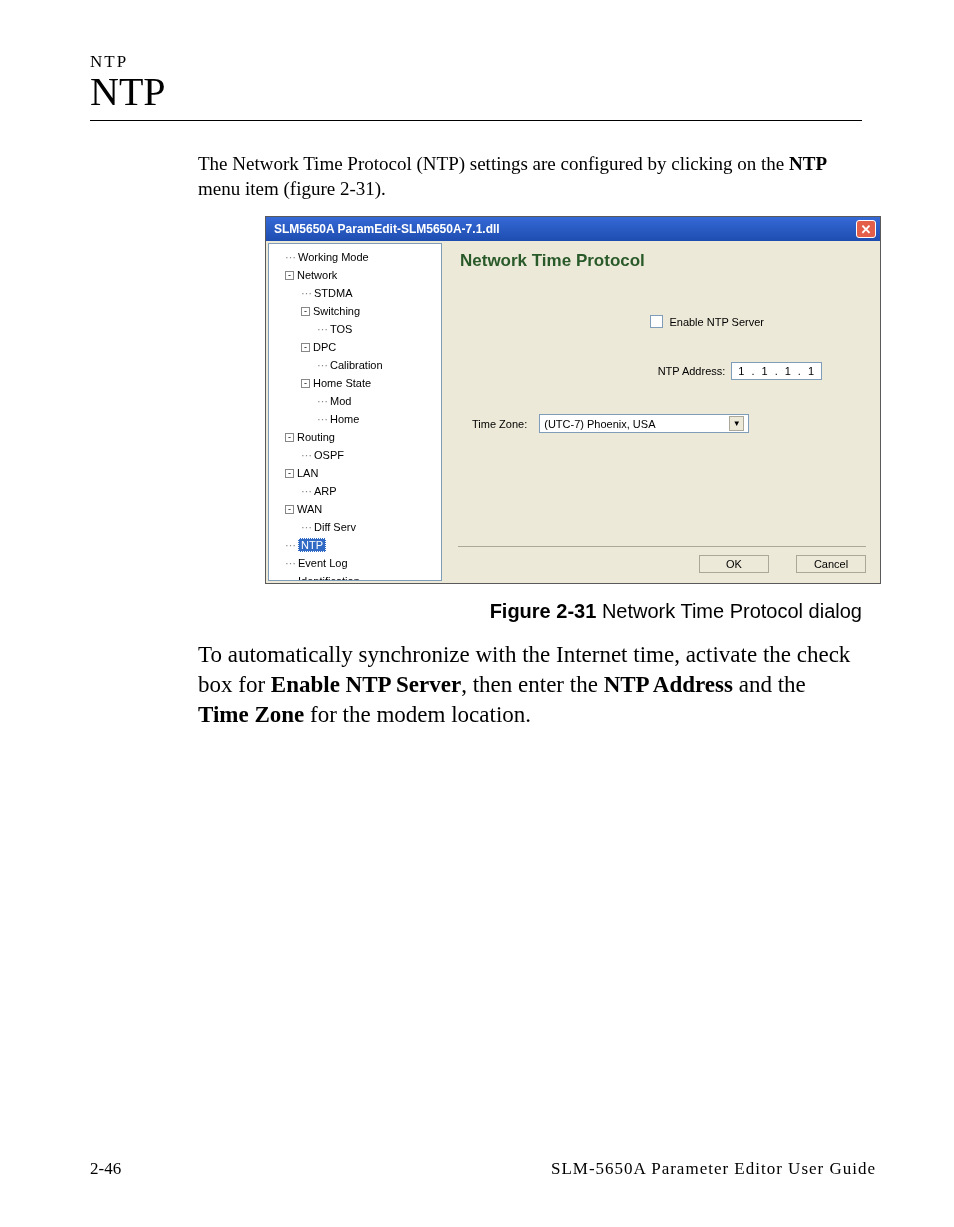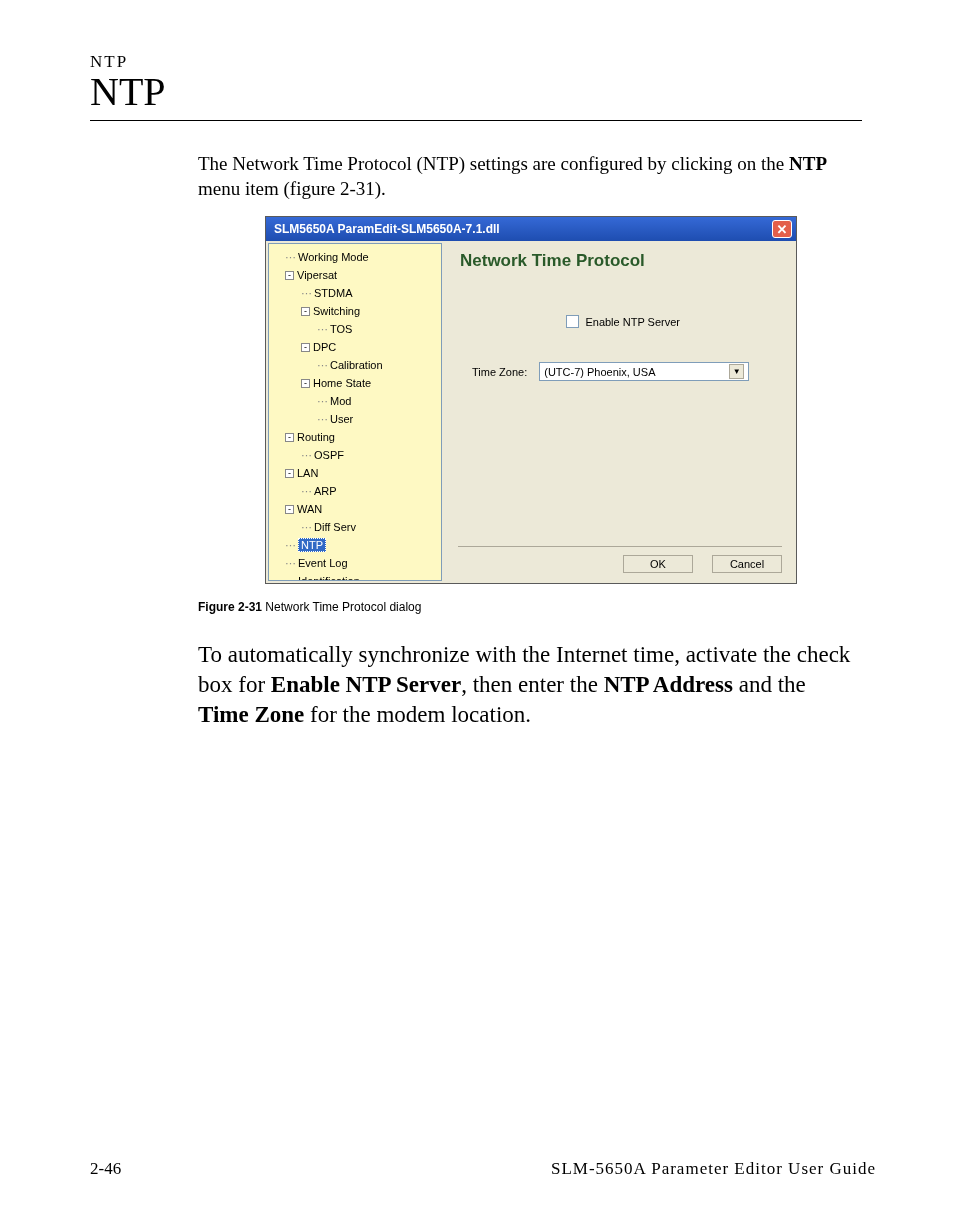--- a/index.html
+++ b/index.html
@@ -45,21 +45,21 @@
       line-height: 1.3;
       margin-top: 8px;
     }
     .intro-text .bold {
       font-weight: bold;
     }
     .screenshot {
       position: absolute;
       top: 216px;
       left: 265px;
-      width: 532px;
+      width: 616px;
       height: 368px;
       border: 1px solid #5a5a5a;
       background: #ece9d8;
       font-family: Tahoma, Arial, sans-serif;
       font-size: 11px;
       color: #000;
     }
     .titlebar {
       height: 24px;
       background: linear-gradient(to bottom, #3569d6 0%, #1e4db0 100%);
@@ -87,21 +87,21 @@
       font-weight: bold;
       font-size: 13px;
       line-height: 1;
     }
     .dialog-body {
       display: flex;
       height: calc(100% - 24px);
     }
     .tree-panel {
       width: 174px;
-      background: #fef9c3;
+      background: #ffffff;
       border: 1px solid #7f9db9;
       margin: 2px;
       padding: 4px 2px;
       overflow: hidden;
     }
     .tree-panel ul {
       list-style: none;
       padding-left: 0;
     }
     .tree-panel li {
@@ -200,31 +200,31 @@
       width: calc(100% - 28px);
       text-align: right;
     }
     .win-btn {
       display: inline-block;
       min-width: 70px;
       text-align: center;
       padding: 2px 10px;
       border: 1px solid #aca899;
       background: #ece9d8;
-      margin-left: 16px;
+      margin-left: 24px;
       font-size: 11px;
     }
     .figure-caption {
       position: absolute;
       top: 600px;
       left: 198px;
       width: 664px;
-      text-align: left;
+      text-align: right;
       font-family: Arial, Helvetica, sans-serif;
-      font-size: 12px;
+      font-size: 20px;
     }
     .figure-caption .fig-num {
       font-weight: bold;
     }
     .body-text {
       position: absolute;
       top: 640px;
       left: 198px;
       width: 664px;
       font-size: 23px;
@@ -260,46 +260,52 @@
   <div class="titlebar">
     <span class="titlebar-text">SLM5650A ParamEdit-SLM5650A-7.1.dll</span>
     <span class="close-btn">
       <span>✕</span>
     </span>
   </div>
   <div class="dialog-body">
     <div class="tree-panel">
       <ul>
         <li class="lvl1"><span class="tree-dots">⋯</span><span>Working Mode</span></li>
-        <li class="lvl1"><span class="tree-box">-</span><span>Vipersat</span></li>
+        <li class="lvl1"><span class="tree-box">-</span><span>Network</span></li>
         <li class="lvl2"><span class="tree-dots">⋯</span><span>STDMA</span></li>
         <li class="lvl2"><span class="tree-box">-</span><span>Switching</span></li>
         <li class="lvl3"><span class="tree-dots">⋯</span><span>TOS</span></li>
         <li class="lvl2"><span class="tree-box">-</span><span>DPC</span></li>
         <li class="lvl3"><span class="tree-dots">⋯</span><span>Calibration</span></li>
         <li class="lvl2"><span class="tree-box">-</span><span>Home State</span></li>
         <li class="lvl3"><span class="tree-dots">⋯</span><span>Mod</span></li>
-        <li class="lvl3"><span class="tree-dots">⋯</span><span>User</span></li>
+        <li class="lvl3"><span class="tree-dots">⋯</span><span>Home</span></li>
         <li class="lvl1"><span class="tree-box">-</span><span>Routing</span></li>
         <li class="lvl2"><span class="tree-dots">⋯</span><span>OSPF</span></li>
         <li class="lvl1"><span class="tree-box">-</span><span>LAN</span></li>
         <li class="lvl2"><span class="tree-dots">⋯</span><span>ARP</span></li>
         <li class="lvl1"><span class="tree-box">-</span><span>WAN</span></li>
         <li class="lvl2"><span class="tree-dots">⋯</span><span>Diff Serv</span></li>
         <li class="lvl1"><span class="tree-dots">⋯</span><span class="tree-sel">NTP</span></li>
         <li class="lvl1"><span class="tree-dots">⋯</span><span>Event Log</span></li>
         <li class="lvl1"><span class="tree-dots">⋯</span><span>Identification</span></li>
       </ul>
     </div>
     <div class="content-panel">
       <div class="panel-title">Network Time Protocol</div>
       <div class="form-row checkbox-row">
         <span class="win-checkbox"></span>
         <span>Enable NTP Server</span>
       </div>
+      <div class="form-row addr-row">
+        <span>NTP Address:</span>
+        <span class="ip-box">
+          <span>1</span><span class="dot">.</span><span>1</span><span class="dot">.</span><span>1</span><span class="dot">.</span><span>1</span>
+        </span>
+      </div>
       <div class="form-row tz-row">
         <span>Time Zone:</span>
         <span class="tz-select">
           <span>(UTC-7) Phoenix, USA</span>
           <span class="arrow">▼</span>
         </span>
       </div>
       <div class="btn-row">
         <span class="win-btn">OK</span>
         <span class="win-btn">Cancel</span>

